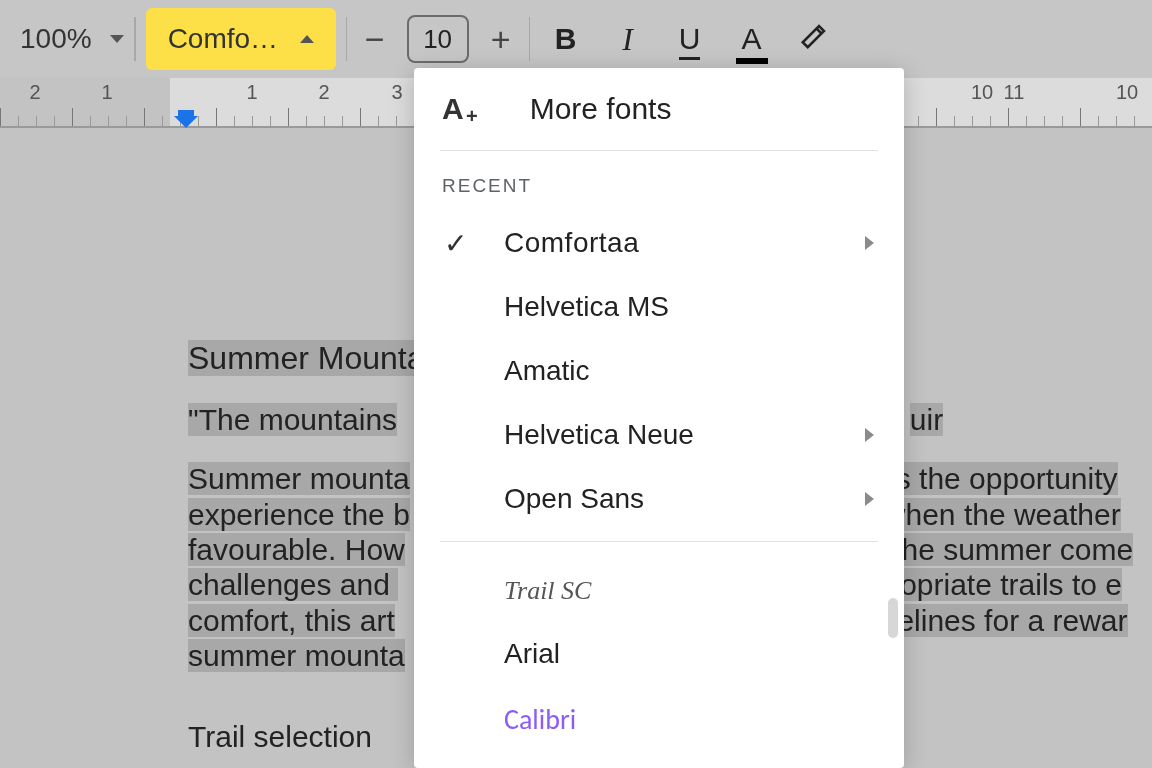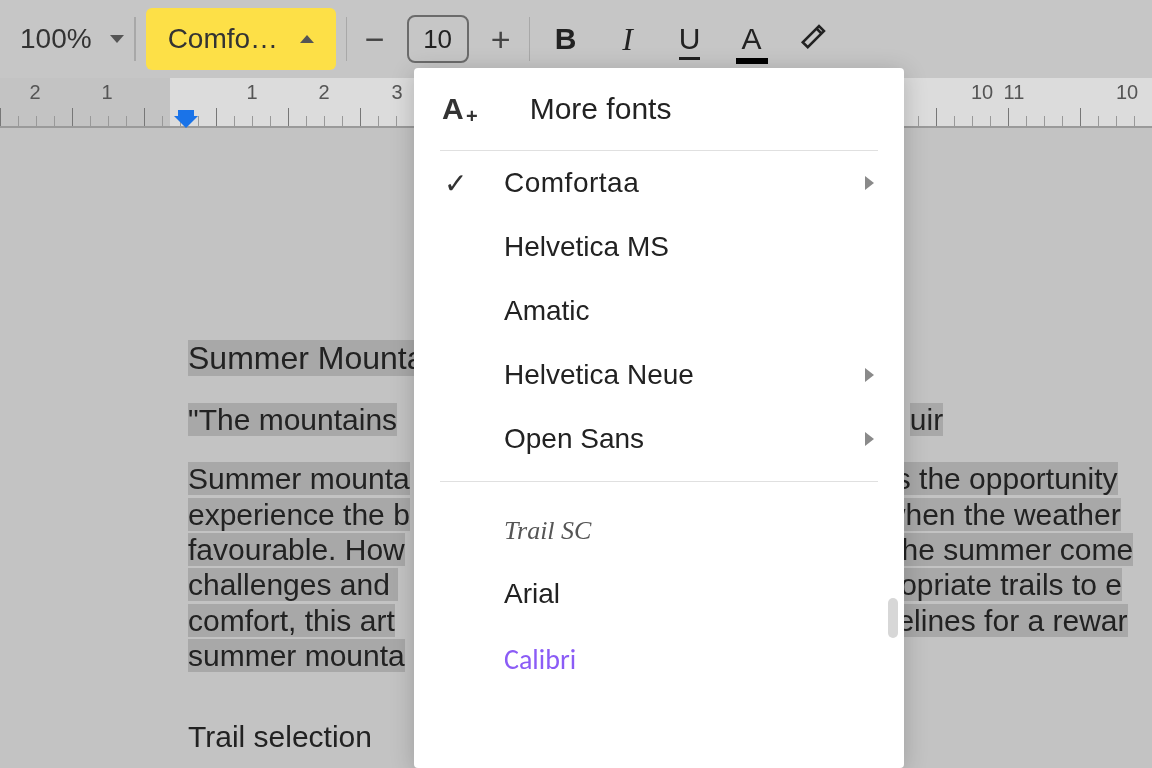--- a/index.html
+++ b/index.html
@@ -427,20 +427,21 @@
     </div>
   </div>
 </div>
 
 <div class="font-dropdown">
   <div class="font-dd-more">
     <span class="a-icon">A<span class="plus">+</span></span>
     <span>More fonts</span>
   </div>
   <div class="dd-divider"></div>
+  <div class="dd-section-label">RECENT</div>
   <div id="recent-list">
       <div class="font-dd-item">
         <span class="checkmark">✓</span>
         <span class="fname" style="font-family:Arial;letter-spacing:0.5px;">Comfortaa</span>
         <span class="submenu-arrow"></span>
       </div>
       <div class="font-dd-item">
         <span class="fname" style="font-family:'Trebuchet MS',sans-serif;">Helvetica MS</span>
       </div>
       <div class="font-dd-item">

